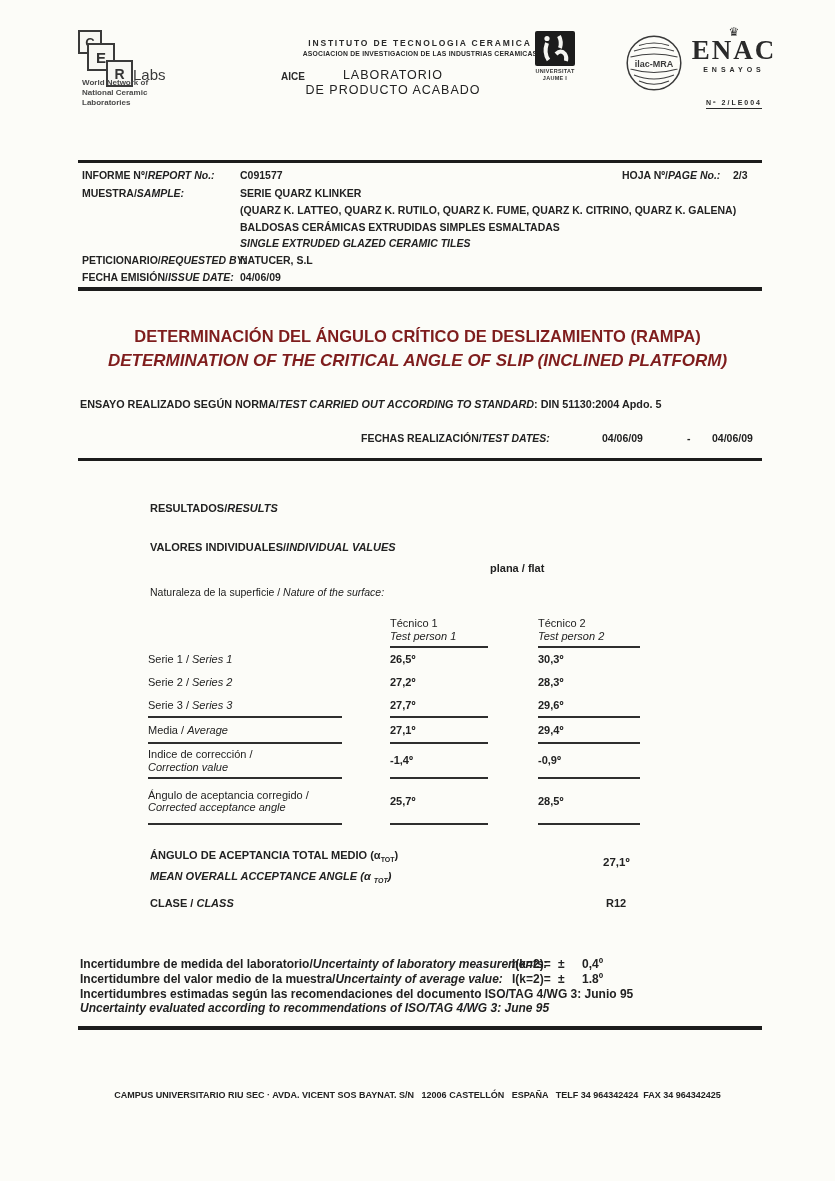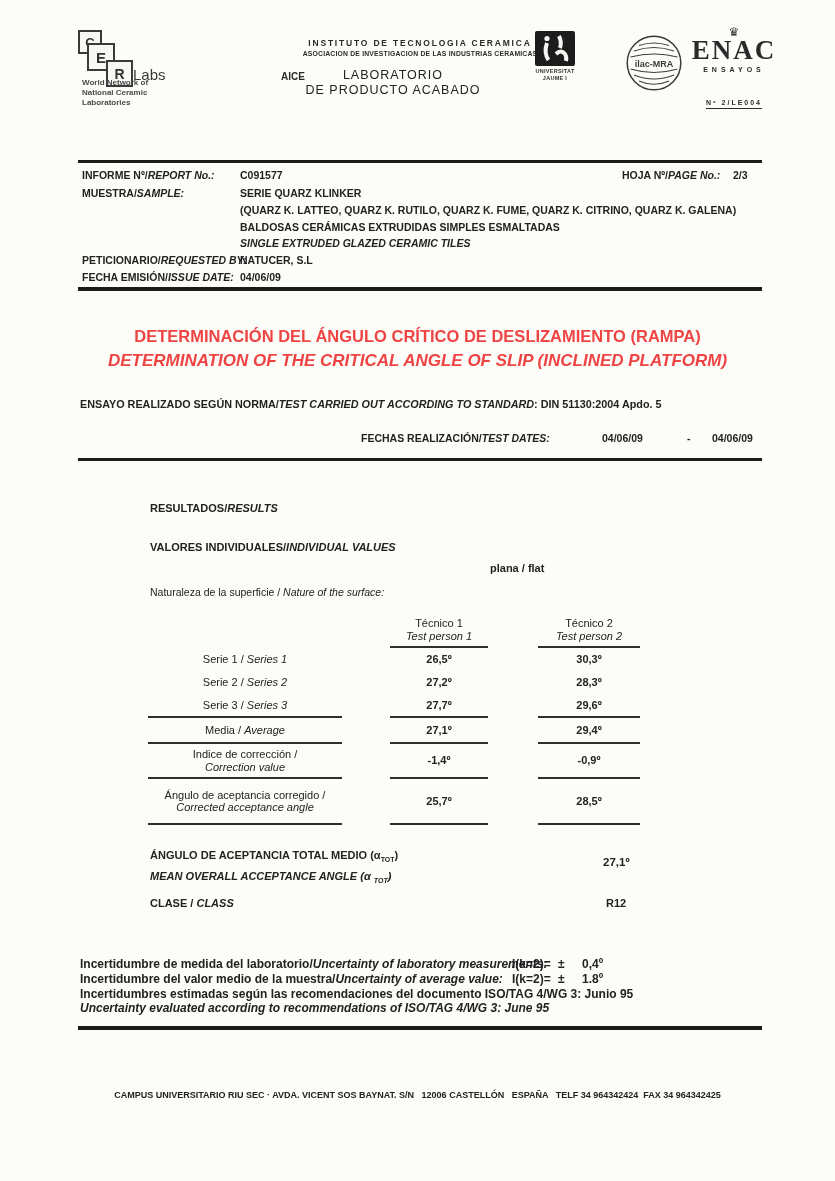--- a/index.html
+++ b/index.html
@@ -51,40 +51,40 @@
   .info{font-size:10.5px;font-weight:700;white-space:nowrap;}
   .lab-report{left:82px;top:169px;}  .val-report{left:240px;top:169px;}
   .lab-page{left:622px;top:169px;}   .val-page{left:733px;top:169px;}
   .lab-sample{left:82px;top:187px;}  .vs1{left:240px;top:187px;}
   .vs2{left:240px;top:204px;text-align:right;}        .vs3{left:240px;top:221px;}
   .vs4{left:240px;top:237px;}
   .lab-req{left:82px;top:254px;}     .val-req{left:240px;top:254px;}
   .lab-issue{left:82px;top:271px;}   .val-issue{left:240px;top:271px;}
 
   
-  .title-block{left:0;right:0;top:327px;text-align:center;color:#ef4444;}
+  .title-block{left:0;right:0;top:327px;text-align:center;color:#7f1d1d;}
   .t-es{font-size:16.5px;font-weight:700;}
   .t-en{font-size:17px;font-weight:700;font-style:italic;margin-top:5px;}
 
   .standard{left:80px;top:398px;font-size:10.8px;font-weight:700;white-space:nowrap;}
   .dates{font-size:10.5px;font-weight:700;}
   .d-label{left:361px;top:432px;}
   .d-1{left:602px;top:432px;} .d-dash{left:687px;top:432px;} .d-2{left:712px;top:432px;}
 
   
   .res1{left:150px;top:502px;font-size:11px;font-weight:700;}
   .res2{left:150px;top:541px;font-size:11px;font-weight:700;}
   .res3{left:150px;top:563px;font-size:10.5px;margin-top:23px;}
   .res3v{left:490px;top:562px;font-size:11px;font-weight:700;}
 
   
   .rtable{position:absolute;left:148px;top:598px;width:492px;font-size:11px;color:#222;}
   .trow{display:flex;}
   .tc0{width:194px;} .tsp1{width:48px;} .tc1{width:98px;} .tsp2{width:50px;} .tc2{width:102px;}
-  .tc0,.tc1,.tc2{display:flex;flex-direction:column;justify-content:center;align-items:center;text-align:center;line-height:12.5px;}
+  .tc0,.tc1,.tc2{display:flex;flex-direction:column;justify-content:center;align-items:flex-start;text-align:center;line-height:12.5px;}
   .trow.header{height:50px;}
   .trow.header .tc1,.trow.header .tc2{justify-content:flex-end;padding-bottom:4px;box-sizing:border-box;border-bottom:2px solid #2e2e2e;}
   .trow.rS{height:23px;}
   .trow.rS3{height:24px;}
   .trow.rM{height:26px;}
   .trow.rI{height:35px;}
   .trow.rA{height:46px;}
   .trow.ul .tc0,.trow.ul .tc1,.trow.ul .tc2{border-bottom:2px solid #2e2e2e;}
   .tval{font-weight:700;}
 

